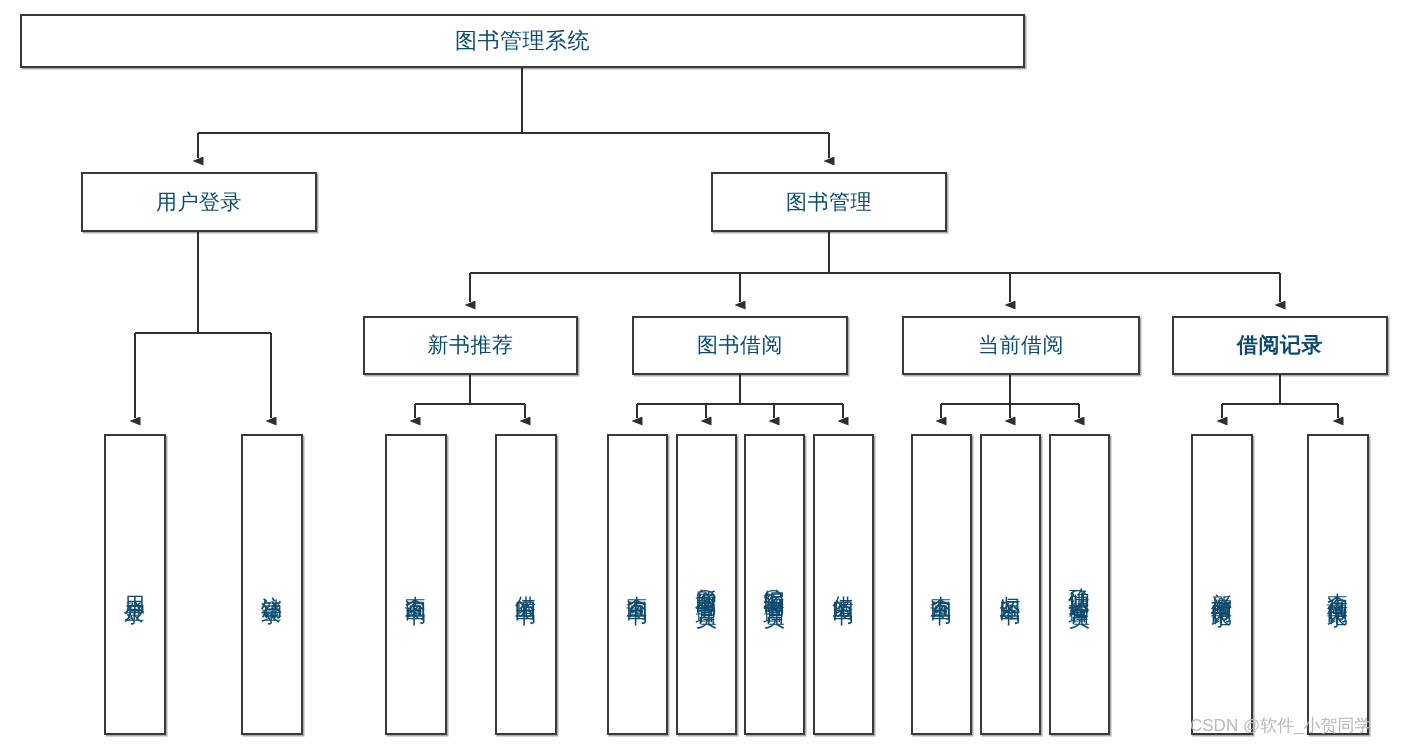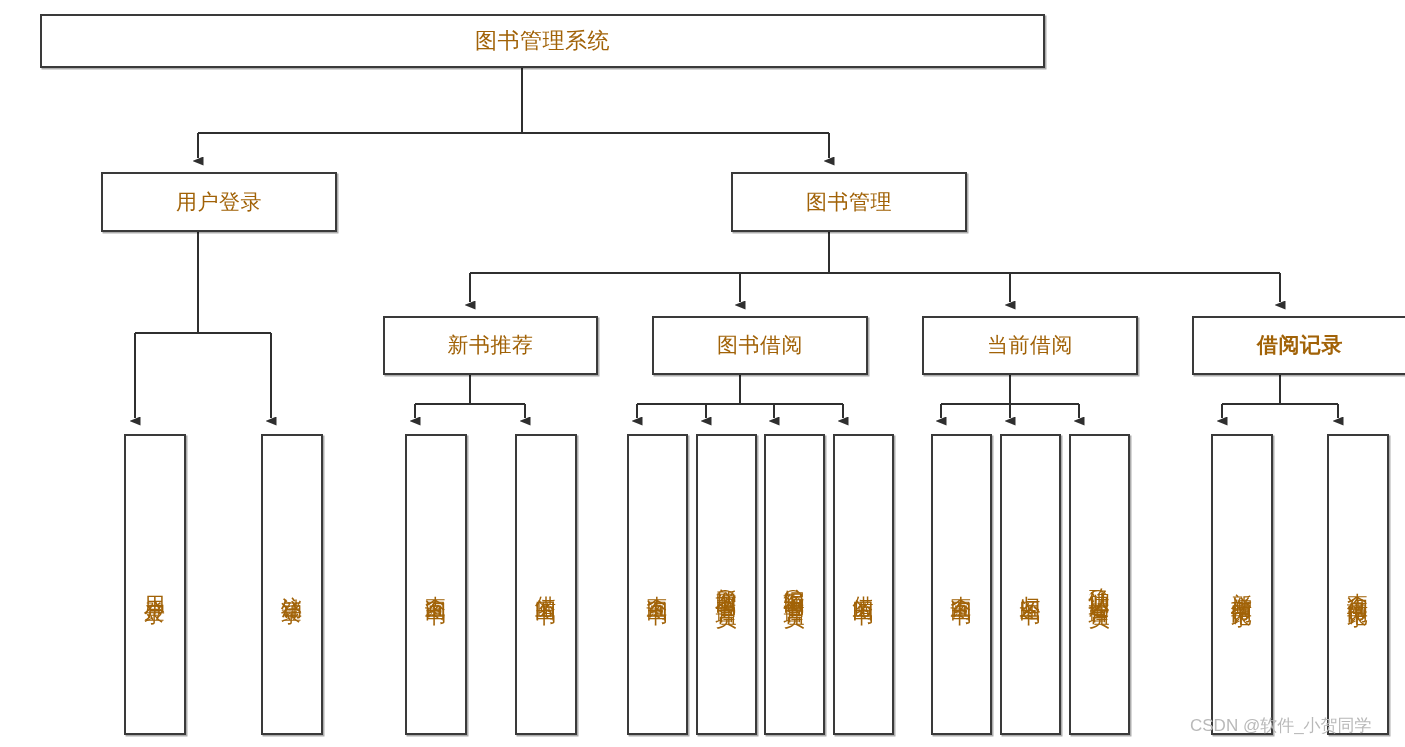--- a/index.html
+++ b/index.html
@@ -28,22 +28,21 @@
   }
   .node-box {
     position: absolute;
     box-sizing: border-box;
     background: #ffffff;
     border: 2px solid #3a3a3a;
     box-shadow: 1.5px 1.5px 0 rgba(0,0,0,0.32);
     display: flex;
     align-items: center;
     justify-content: center;
-    color: #a16207;
-    margin-left: 20px;
+    color: #0c4a6e;
   }
   .node-label {
     font-size: 21px;
     line-height: 1.15;
     text-align: center;
     letter-spacing: 0.5px;
     white-space: nowrap;
   }
   .node-root .node-label { font-size: 22px; }
   .node-leaf {
@@ -134,21 +133,21 @@
   <div class="node-box" style="left:363px; top:316px; width:215px; height:59px;">
     <span class="node-label">新书推荐</span>
   </div>
 
   <div class="node-box" style="left:711px; top:172px; width:236px; height:60px;">
     <span class="node-label">图书管理</span>
   </div>
   <div class="node-box" style="left:632px; top:316px; width:216px; height:59px;">
     <span class="node-label">图书借阅</span>
   </div>
-  <div class="node-box" style="left:902px; top:316px; width:216px; height:59px;">
+  <div class="node-box" style="left:902px; top:316px; width:238px; height:59px;">
     <span class="node-label">当前借阅</span>
   </div>
   <div class="node-box" style="left:1172px; top:316px; width:216px; height:59px;font-weight:bold;">
     <span class="node-label">借阅记录</span>
   </div>
 
   <div class="node-box node-leaf" style="left:104px; top:434px; width:62px; height:301px;">
     <span class="node-label">用户登录</span>
   </div>
   <div class="node-box node-leaf" style="left:241px; top:434px; width:62px; height:301px;">

